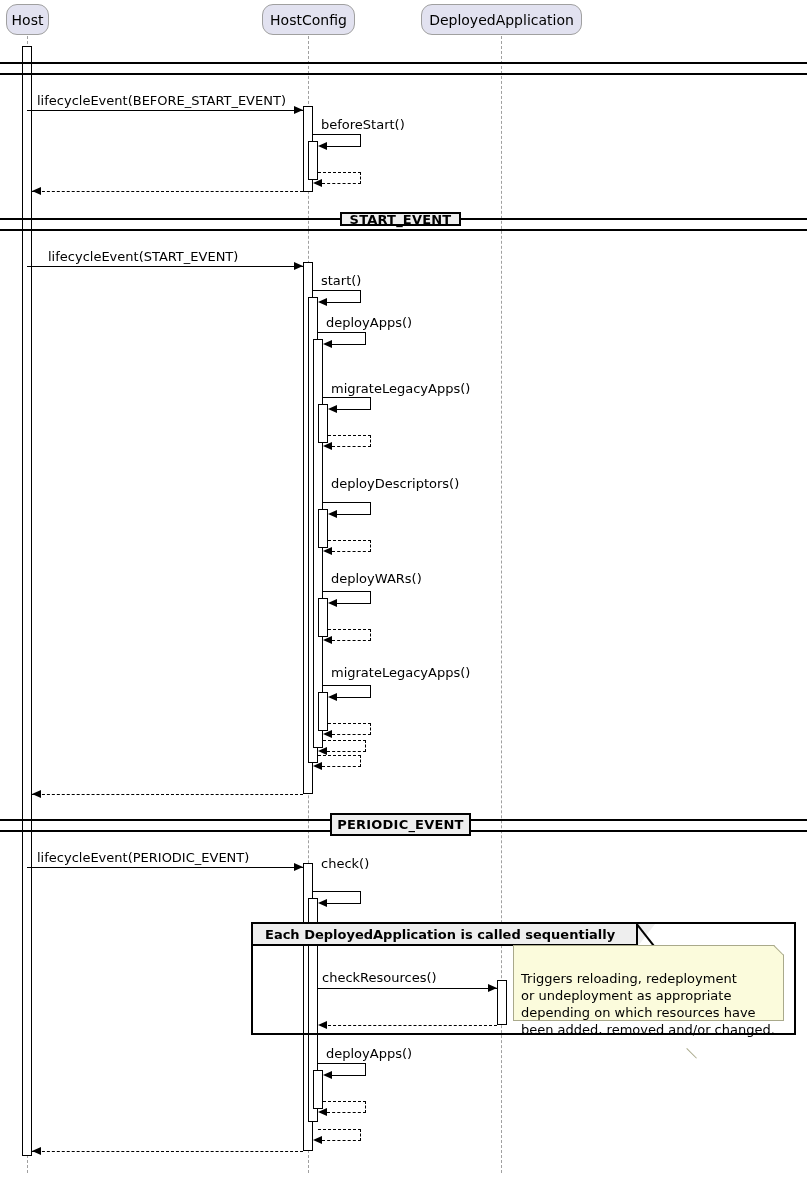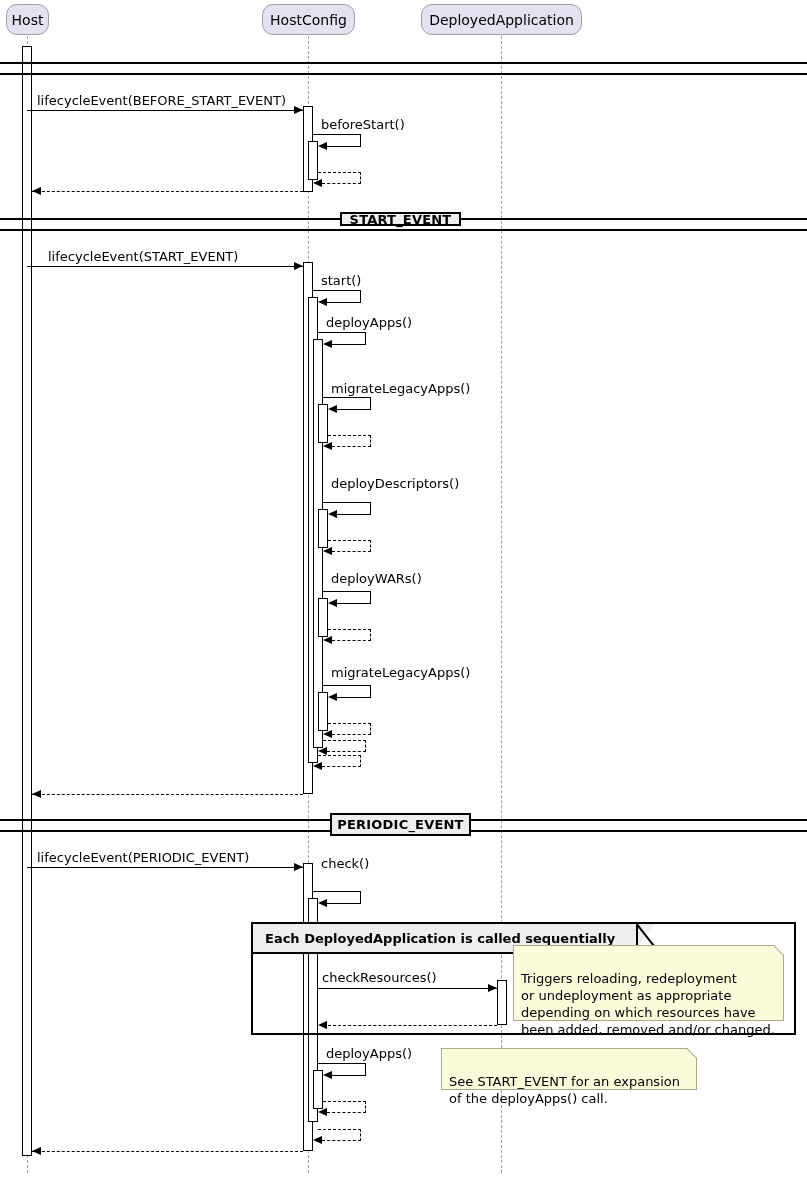--- a/index.html
+++ b/index.html
@@ -326,21 +326,21 @@
 
   <div class="msg-label" style="left:321px; top:857px;">
     <span>check()</span>
   </div>
   <div class="msg-line" style="left:313px; top:891px; width:48px;"></div>
   <div class="msg-vline" style="left:360px; top:891px; height:13px;"></div>
   <div class="msg-line" style="left:327px; top:903px; width:34px;"></div>
   <div class="arrow-left" style="left:318px; top:899px;"></div>
 
   <div class="frame" style="left:251px; top:922px; width:545px; height:113px;"></div>
-  <div class="frame-tab" style="left:253px; top:924px; width:385px; height:30px;">
+  <div class="frame-tab" style="left:253px; top:924px; width:385px; height:22px;">
     <span>Each DeployedApplication is called sequentially</span>
   </div>
   <div class="frame-tab-corner" style="left:638px; top:924px; border-top:22px solid #EEEEEE; border-right:17px solid transparent;"></div>
   <div class="note-fold-edge" style="left:638px; top:924px; width:28px; border-top:2px solid #000000; transform:rotate(52deg);"></div>
 
   <div class="activation" style="left:497px; top:980px; height:45px;"></div>
 
   <div class="msg-label" style="left:322px; top:971px;">
     <span>checkResources()</span>
   </div>
@@ -360,24 +360,20 @@
   <div class="arrow-left" style="left:318px; top:1021px;"></div>
 
   <div class="msg-label" style="left:326px; top:1047px;">
     <span>deployApps()</span>
   </div>
   <div class="msg-line" style="left:318px; top:1063px; width:48px;"></div>
   <div class="msg-vline" style="left:365px; top:1063px; height:13px;"></div>
   <div class="msg-line" style="left:332px; top:1075px; width:34px;"></div>
   <div class="arrow-left" style="left:323px; top:1071px;"></div>
 
-  <div class="note" style="left:441px; top:1048px; width:256px; height:42px;">
-    <span>See START_EVENT for an expansion
-of the deployApps() call.</span>
-  </div>
   <div class="note-fold" style="left:687px; top:1048px;"></div>
   <div class="note-fold-edge" style="left:687px; top:1048px; width:14px; transform:rotate(45deg);"></div>
 
   <div class="msg-line dashed" style="left:323px; top:1101px; width:43px;"></div>
   <div class="msg-vline dashed" style="left:365px; top:1101px; height:12px;"></div>
   <div class="msg-line dashed" style="left:327px; top:1112px; width:39px;"></div>
   <div class="arrow-left" style="left:318px; top:1108px;"></div>
 
   <div class="msg-line dashed" style="left:318px; top:1129px; width:43px;"></div>
   <div class="msg-vline dashed" style="left:360px; top:1129px; height:12px;"></div>

